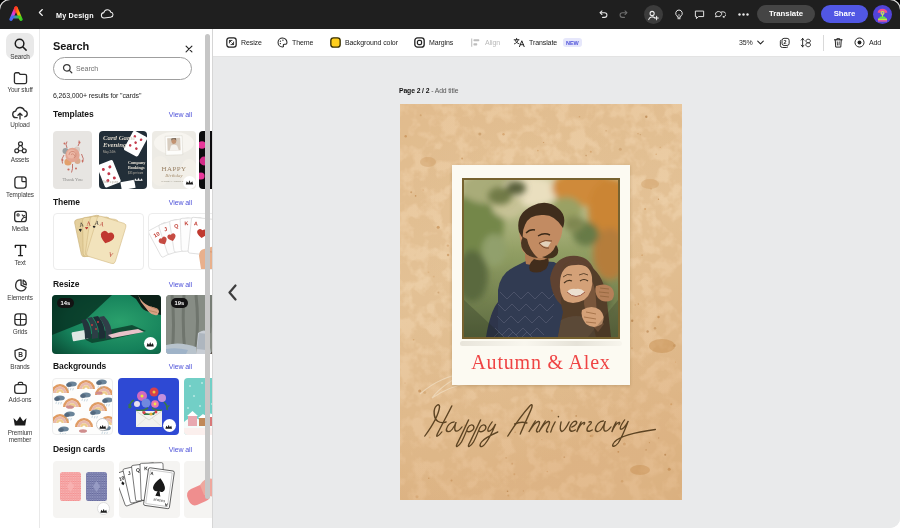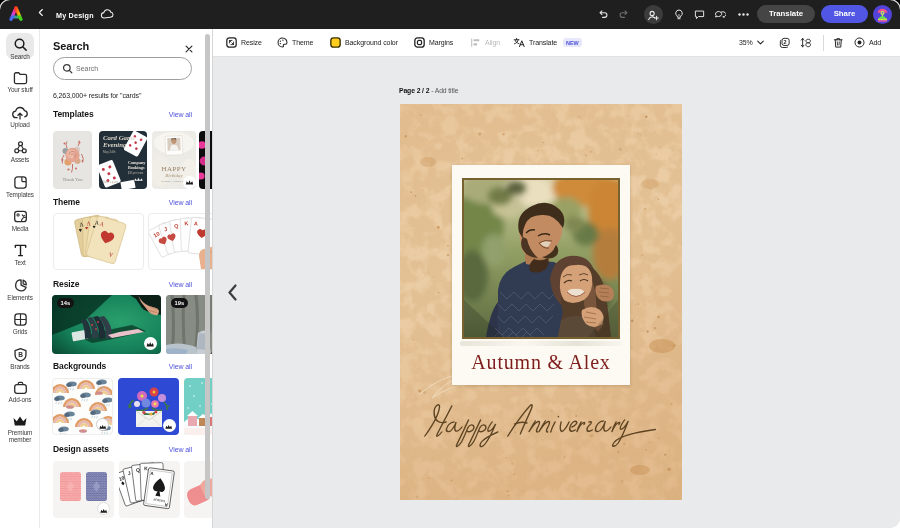--- a/index.html
+++ b/index.html
@@ -34,21 +34,21 @@
 .crownw { position:absolute; width:13px; height:13px; border-radius:50%; background:#fff; }
 .pscroll { position:absolute; left:165px; top:5px; width:5px; height:465px; background:#c6c6c6; border-radius:3px; }
 .canvas { position:absolute; left:213px; top:57px; width:687px; height:471px; background:#e9eaeb; }
 .pagelabel { position:absolute; left:186px; top:30px; font-size:6.8px; letter-spacing:-0.1px; }
 .pagelabel b { font-weight:700; color:#111; }
 .pagelabel span { color:#555; }
 .chevron { position:absolute; left:14px; top:227px; }
 .card { position:absolute; left:187px; top:47px; width:282px; height:396px; overflow:hidden; }
 .polaroid { position:absolute; left:52px; top:61px; width:178px; height:220px; background:#fcfaf2; box-shadow:0 1px 3px rgba(120,90,40,0.3); }
 .photo { position:absolute; left:10px; top:13px; width:158px; height:161px; border:2px solid #77622f; }
-.names { position:absolute; left:0; top:186px; width:178px; text-align:center; font-family:"Liberation Serif", serif; font-size:20px; color:#7f1d1d; letter-spacing:0.8px; }
+.names { position:absolute; left:0; top:186px; width:178px; text-align:center; font-family:"Liberation Serif", serif; font-size:20px; color:#ef4444; letter-spacing:0.8px; }
 </style>
 </head>
 <body>
 <div style="position:absolute;left:0;top:0;width:14px;height:14px;background:#000;z-index:0"></div>
 <div style="position:absolute;right:0;top:0;width:14px;height:14px;background:#000;z-index:0"></div>
 <div class="app">
 <div class="canvas"></div>
 <div class="topbar">
   <svg style="position:absolute;left:8px;top:6px" width="16" height="16" viewBox="0 0 24 24">
     <defs>
@@ -565,21 +565,21 @@
       <path d="M0 44 q8 -8 16 -2 q6 -10 14 -4 l4 4 v15 H0 z" fill="#f4fbfa"></path>
       <rect x="4" y="38" width="9" height="10" fill="#e8a8b0"></rect>
           <path d="M3 38 l5.5 -5 5.5 5 z" fill="#fff"></path>
       <rect x="15" y="40" width="8" height="8" fill="#c08858"></rect>
           <path d="M14 40 l5 -4 5 4 z" fill="#fff"></path>
       <rect x="25" y="39" width="8" height="9" fill="#d87878"></rect>
           <path d="M24 39 l5 -4.5 5 4.5 z" fill="#fff"></path>
       <rect x="0" y="50" width="61" height="7" fill="#fdecea" opacity="0.8"></rect>
     </svg>
   </div>
-  <div class="sec-h" style="top:415px">Design assets</div>
+  <div class="sec-h" style="top:415px">Design cards</div>
       <div class="viewall" style="top:416.5px">View all</div>
   <div class="thumb" style="left:13px;top:432px;width:61px;height:57px;background:#f5f4f2">
     <svg width="61" height="57" viewBox="0 0 61 57">
       <defs>
         <pattern id="lat1" width="2.4" height="2.4" patternUnits="userSpaceOnUse">
               <rect width="2.4" height="2.4" fill="#f28888"></rect>
               <path d="M0 1.2 L1.2 0 L2.4 1.2 L1.2 2.4 z" fill="none" stroke="#fcd8d8" stroke-width="0.55"></path>
             </pattern>
         <pattern id="lat2" width="2.4" height="2.4" patternUnits="userSpaceOnUse">
               <rect width="2.4" height="2.4" fill="#5c6095"></rect>

